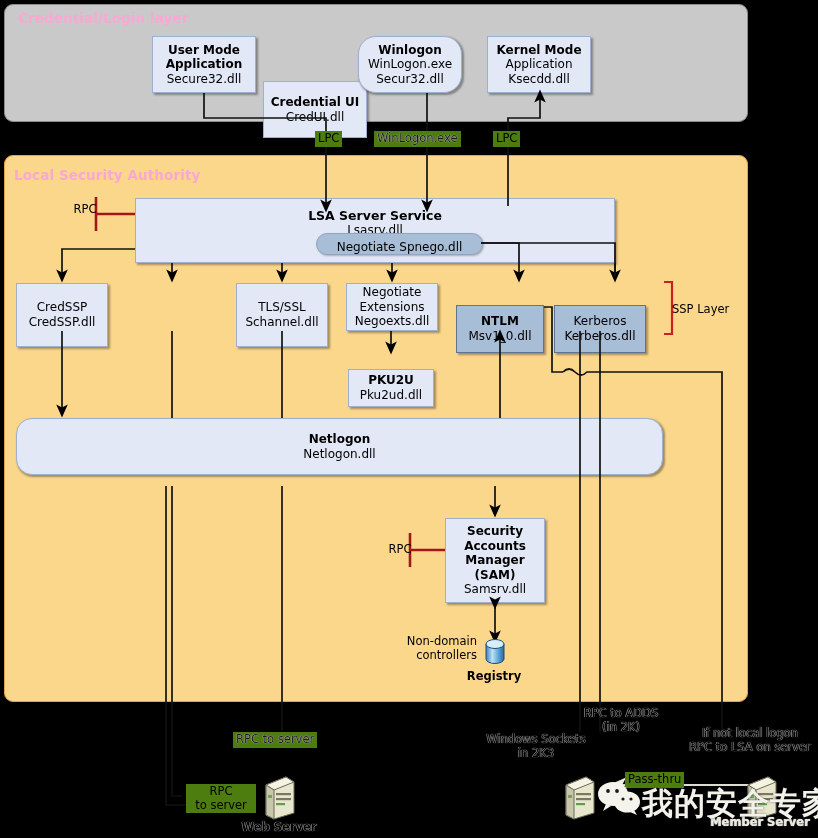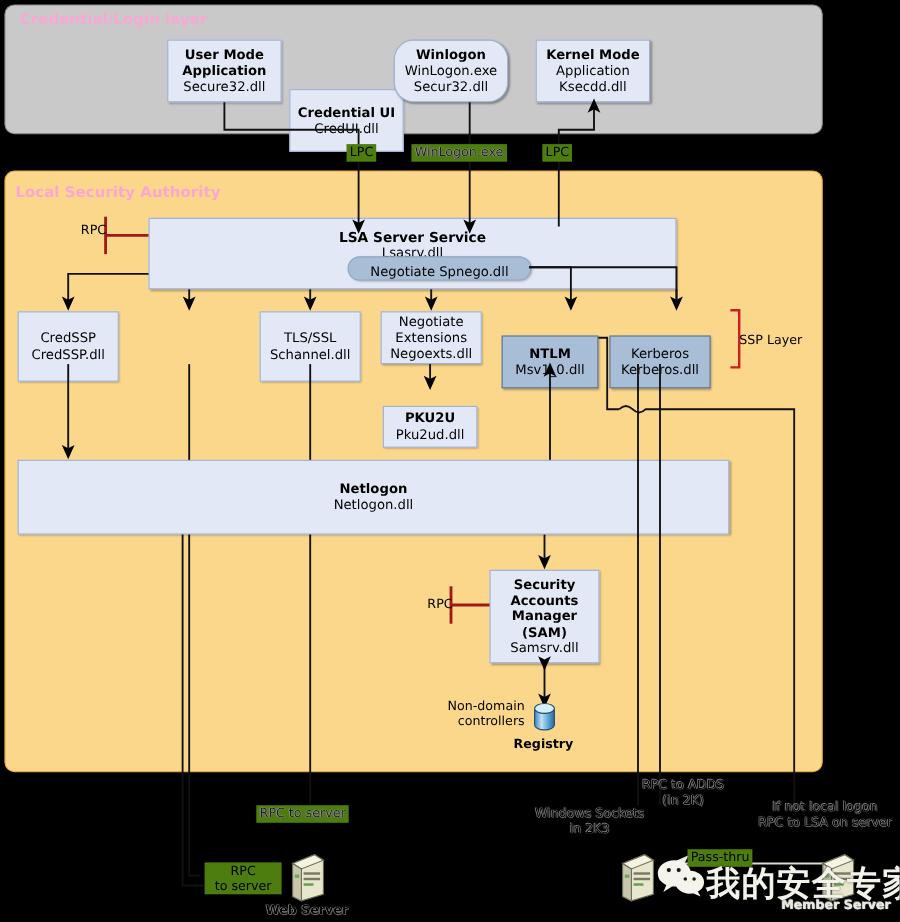--- a/index.html
+++ b/index.html
@@ -141,21 +141,21 @@
     <span class="s">Kerberos.dll</span>
   </div>
 
   <div class="txt" style="left:672px;top:303px;width:70px;text-align:left;">SSP Layer</div>
 
   <div class="box" style="left:348px;top:369px;width:86px;height:38px;">
     <span class="t">PKU2U</span>
     <span class="s">Pku2ud.dll</span>
   </div>
 
-  <div class="box" style="left:16px;top:418px;width:647px;height:68px;">
+  <div class="box" style="left:16px;top:418px;width:647px;height:57px;border-radius:16px;">
     <span class="t">Netlogon</span>
     <span class="s">Netlogon.dll</span>
   </div>
 
   <div class="box" style="left:445px;top:518px;width:100px;height:85px;">
     <span class="t">Security</span>
     <span class="t">Accounts</span>
     <span class="t">Manager</span>
     <span class="t">(SAM)</span>
     <span class="s">Samsrv.dll</span>

